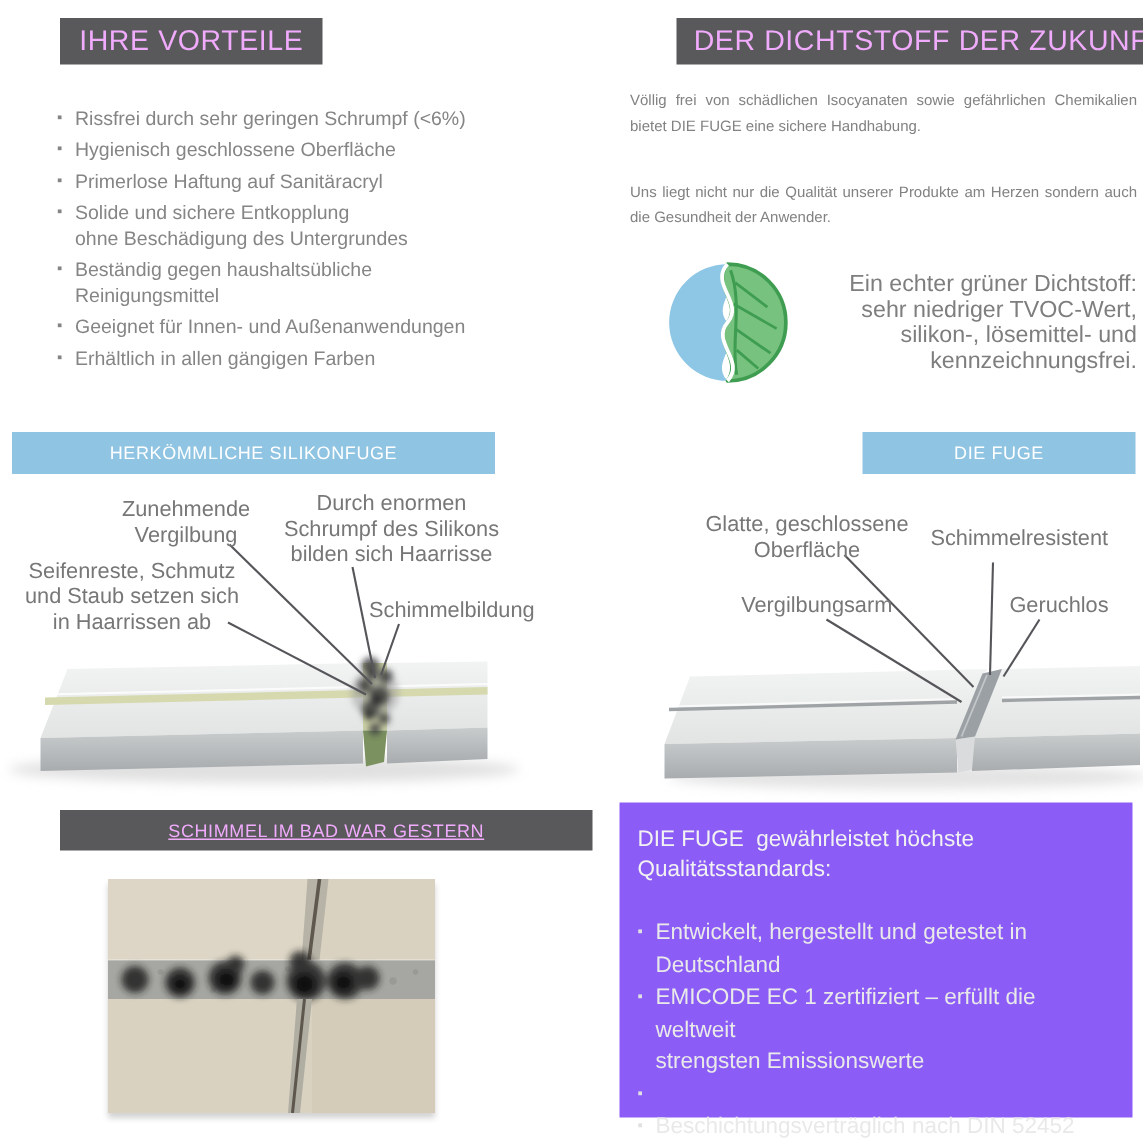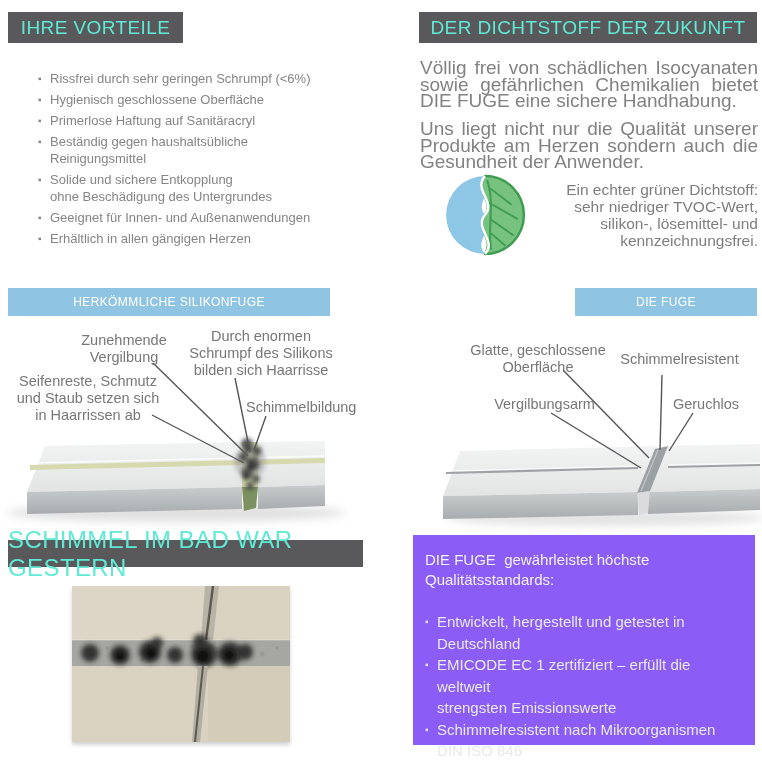--- a/index.html
+++ b/index.html
@@ -1,31 +1,31 @@
 <!DOCTYPE html>
 <html><head>
 <meta charset="utf-8">
 <style>
   html,body{margin:0;padding:0;background:#fff;}
   .page{position:relative;width:762px;height:762px;background:#ffffff;overflow:hidden;
         font-family:"Liberation Sans", sans-serif;color:#848484;}
-  .banner-dark{position:absolute;background:#59595b;color:#5eead4;display:flex;align-items:center;
-        justify-content:center;font-size:19px;letter-spacing:.4px;font-weight:400;}
+  .banner-dark{position:absolute;background:#59595b;color:#f0abfc;display:flex;align-items:center;
+        justify-content:center;font-size:19px;letter-spacing:.4px;font-weight:400;margin-left:32px;}
   .banner-blue{position:absolute;background:#8fc4e2;color:#ffffff;display:flex;align-items:center;
         justify-content:center;font-size:12px;letter-spacing:.4px;font-weight:400;}
   .pre{white-space:pre-line;}
   .prew{white-space:pre-wrap;}
   
   .adv-list{position:absolute;left:28px;top:60px;width:336px;margin:10px;padding:0;list-style:none;
         font-size:13px;line-height:17px;color:#858585;}
   .adv-list li{display:flex;margin:0 0 4px 0;}
   .blt{flex:0 0 12px;font-size:10px;line-height:17px;color:#858585;}
   .blt::before{content:"▪";}
   
-  .para{position:absolute;left:420px;width:338px;font-size:19px;line-height:16.5px;
+  .para{position:absolute;left:420px;width:338px;font-size:10px;line-height:16.5px;
         text-align:justify;color:#828282;margin:0;}
   .eco-note{position:absolute;left:518px;top:181px;width:240px;text-align:right;
         font-size:15.5px;line-height:17px;color:#7e7e7e;}
   
   .panel{position:absolute;top:280px;width:381px;height:255px;}
   .panel svg{position:absolute;left:0;top:0;}
   .annotation{position:absolute;font-size:14.5px;line-height:17px;color:#777777;text-align:center;}
   
   .quality-box{position:absolute;left:413px;top:535px;width:342px;height:210px;background:#8b5cf6;
         color:#e9e9e9;box-sizing:border-box;padding:15px 12px;}
@@ -53,35 +53,35 @@
     <li>
         <span class="blt"></span>
         <span class="pre">Hygienisch geschlossene Oberfläche</span>
       </li>
     <li>
         <span class="blt"></span>
         <span class="pre">Primerlose Haftung auf Sanitäracryl</span>
       </li>
     <li>
         <span class="blt"></span>
+        <span class="pre">Solide und sichere Entkopplung
+ohne Beschädigung des Untergrundes</span>
+      </li>
+    <li>
+        <span class="blt"></span>
         <span class="pre">Beständig gegen haushaltsübliche
 Reinigungsmittel</span>
       </li>
     <li>
         <span class="blt"></span>
-        <span class="pre">Solide und sichere Entkopplung
-ohne Beschädigung des Untergrundes</span>
-      </li>
-    <li>
-        <span class="blt"></span>
         <span class="pre">Geeignet für Innen- und Außenanwendungen</span>
       </li>
     <li>
         <span class="blt"></span>
-        <span class="pre">Erhältlich in allen gängigen Herzen</span>
+        <span class="pre">Erhältlich in allen gängigen Farben</span>
       </li>
   </ul>
 
   <div class="banner-dark" style="left:419px;top:12px;width:338px;height:31px;">
     <span>DER DICHTSTOFF DER ZUKUNFT</span>
   </div>
   <p class="para" style="top:60px;">Völlig frei von schädlichen Isocyanaten sowie gefährlichen Chemikalien bietet DIE FUGE eine sichere Handhabung.</p>
   <p class="para" style="top:121px;">Uns liegt nicht nur die Qualität unserer Produkte am Herzen sondern auch die Gesundheit der Anwender.</p>
 
   <svg width="86" height="86" viewBox="0 0 84 84" style="position:absolute;left:442px;top:172px;" aria-hidden="true">
@@ -185,21 +185,21 @@
     <div class="banner-blue" style="left:194px;top:8px;width:182px;height:28px;align-items:center;">
       <span>DIE FUGE</span>
     </div>
     <div class="annotation pre" style="left:84px;top:62px;width:146px;">Glatte, geschlossene
 Oberfläche</div>
     <div class="annotation" style="left:231px;top:71px;width:135px;">Schimmelresistent</div>
     <div class="annotation" style="left:96px;top:116px;width:135px;">Vergilbungsarm</div>
     <div class="annotation" style="left:285px;top:116px;width:80px;">Geruchlos</div>
   </div>
 
-  <div class="banner-dark" style="left:8px;top:540px;width:355px;height:27px;font-size:24px;">
+  <div class="banner-dark" style="left:8px;top:540px;width:355px;height:27px;font-size:12px;text-decoration:underline;">
     <span>SCHIMMEL IM BAD WAR GESTERN</span>
   </div>
   <div class="mold-photo">
     <svg width="218" height="156" viewBox="0 0 218 156" aria-hidden="true">
       <defs>
         <filter id="b3" x="-60%" y="-60%" width="220%" height="220%">
             <feGaussianBlur stdDeviation="2.5"></feGaussianBlur>
           </filter>
       </defs>
       <rect x="0" y="0" width="218" height="156" fill="#d9d2c1"></rect>
@@ -249,22 +249,20 @@
           <span class="pre">Entwickelt, hergestellt und getestet in
 Deutschland</span>
         </li>
       <li>
           <span class="blt"></span>
           <span class="pre">EMICODE EC 1 zertifiziert – erfüllt die weltweit
 strengsten Emissionswerte</span>
         </li>
       <li>
           <span class="blt"></span>
-          <span class="pre">Schimmelresistent nach Mikroorganismen
-DIN ISO 846</span>
         </li>
       <li>
           <span class="blt"></span>
           <span class="pre">Beschichtungsverträglich nach DIN 52452</span>
         </li>
     </ul>
   </div>
 
 </div>
 

